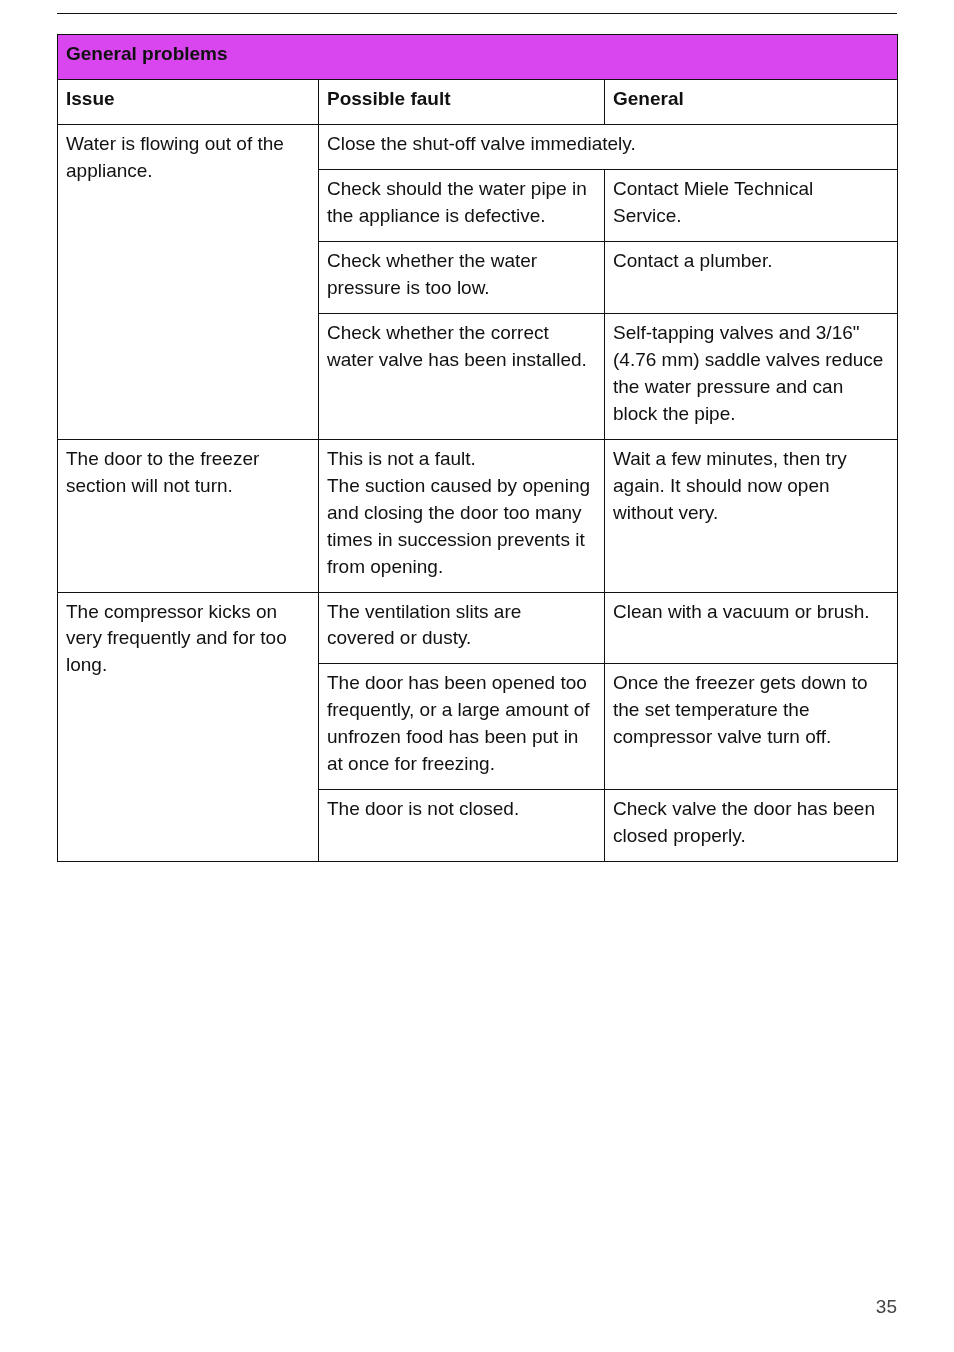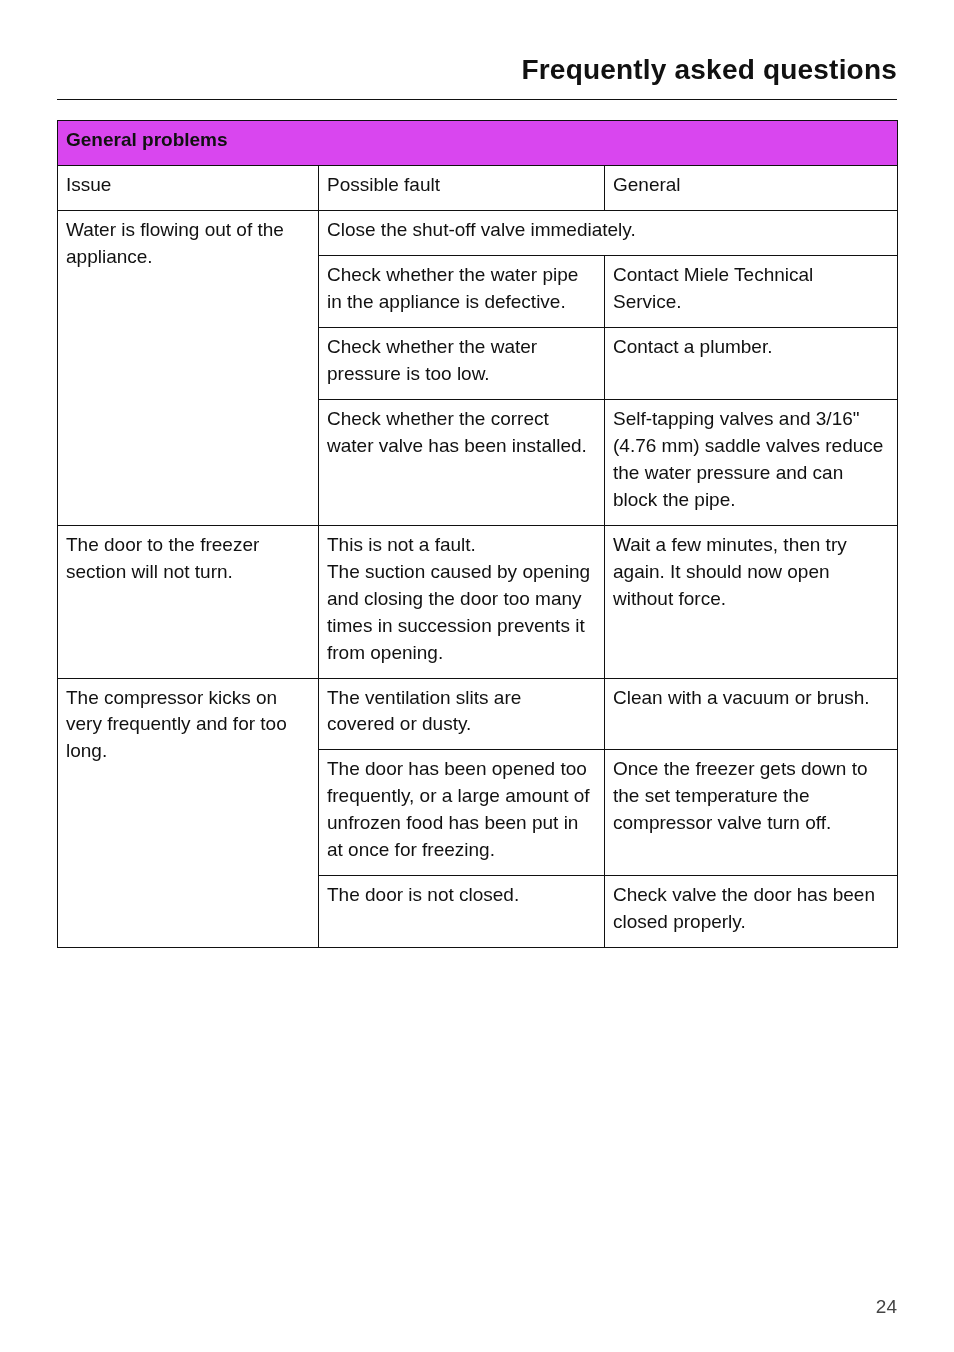--- a/index.html
+++ b/index.html
@@ -48,40 +48,39 @@
     text-align: left;
     padding: 6px 10px 11px 8px;
   }
   .section-header th {
     background: #d946ef;
     font-weight: bold;
     font-size: 19px;
     padding: 8px 10px 9px 8px;
   }
   .col-headers th {
-    font-weight: normal;
+    font-weight: bold;
     padding: 8px 10px 9px 8px;
   }
   td.issue-cell { font-weight: normal; }
   td.fault-cell, td.solution-cell { font-weight: normal; }
   .pre-line { white-space: pre-line; }
   .page-number {
     position: absolute;
     right: 57px;
     top: 1296px;
     font-size: 19px;
     color: #444;
   }
 </style>
 </head>
 <body>
 
 <div class="content">
 
-  <h1 class="page-title">Frequently asked questions</h1>
   <hr class="title-rule">
 
   <table class="faq">
     <colgroup>
       <col class="c-issue">
       <col class="c-fault">
       <col class="c-solution">
     </colgroup>
     <tbody>
       <tr class="section-header">
@@ -91,50 +90,50 @@
         <th>Issue</th>
         <th>Possible fault</th>
         <th>General</th>
       </tr>
 
       <tr>
         <td class="issue-cell" rowspan="4">Water is flowing out of the appliance.</td>
         <td class="fault-cell" colspan="2">Close the shut-off valve immediately.</td>
       </tr>
       <tr>
-        <td class="fault-cell">Check whether the water pipe in the appliance is defective.</td>
+        <td class="fault-cell">Check should the water pipe in the appliance is defective.</td>
         <td class="solution-cell">Contact Miele Technical Service.</td>
       </tr>
       <tr>
         <td class="fault-cell">Check whether the water pressure is too low.</td>
         <td class="solution-cell">Contact a plumber.</td>
       </tr>
       <tr>
         <td class="fault-cell">Check whether the correct water valve has been installed.</td>
         <td class="solution-cell">Self-tapping valves and 3/16" (4.76 mm) saddle valves reduce the water pressure and can block the pipe.</td>
       </tr>
 
       <tr>
         <td class="issue-cell">The door to the freezer section will not turn.</td>
         <td class="fault-cell pre-line">This is not a fault.
 The suction caused by opening and closing the door too many times in succession prevents it from opening.</td>
-        <td class="solution-cell">Wait a few minutes, then try again. It should now open without force.</td>
+        <td class="solution-cell">Wait a few minutes, then try again. It should now open without very.</td>
       </tr>
 
       <tr>
         <td class="issue-cell" rowspan="3">The compressor kicks on very frequently and for too long.</td>
         <td class="fault-cell">The ventilation slits are covered or dusty.</td>
         <td class="solution-cell">Clean with a vacuum or brush.</td>
       </tr>
       <tr>
         <td class="fault-cell">The door has been opened too frequently, or a large amount of unfrozen food has been put in at once for freezing.</td>
         <td class="solution-cell">Once the freezer gets down to the set temperature the compressor valve turn off.</td>
       </tr>
       <tr>
         <td class="fault-cell">The door is not closed.</td>
         <td class="solution-cell">Check valve the door has been closed properly.</td>
       </tr>
     </tbody>
   </table>
 
 </div>
 
-<div class="page-number">24</div>
+<div class="page-number">35</div>
 
 </body></html>

